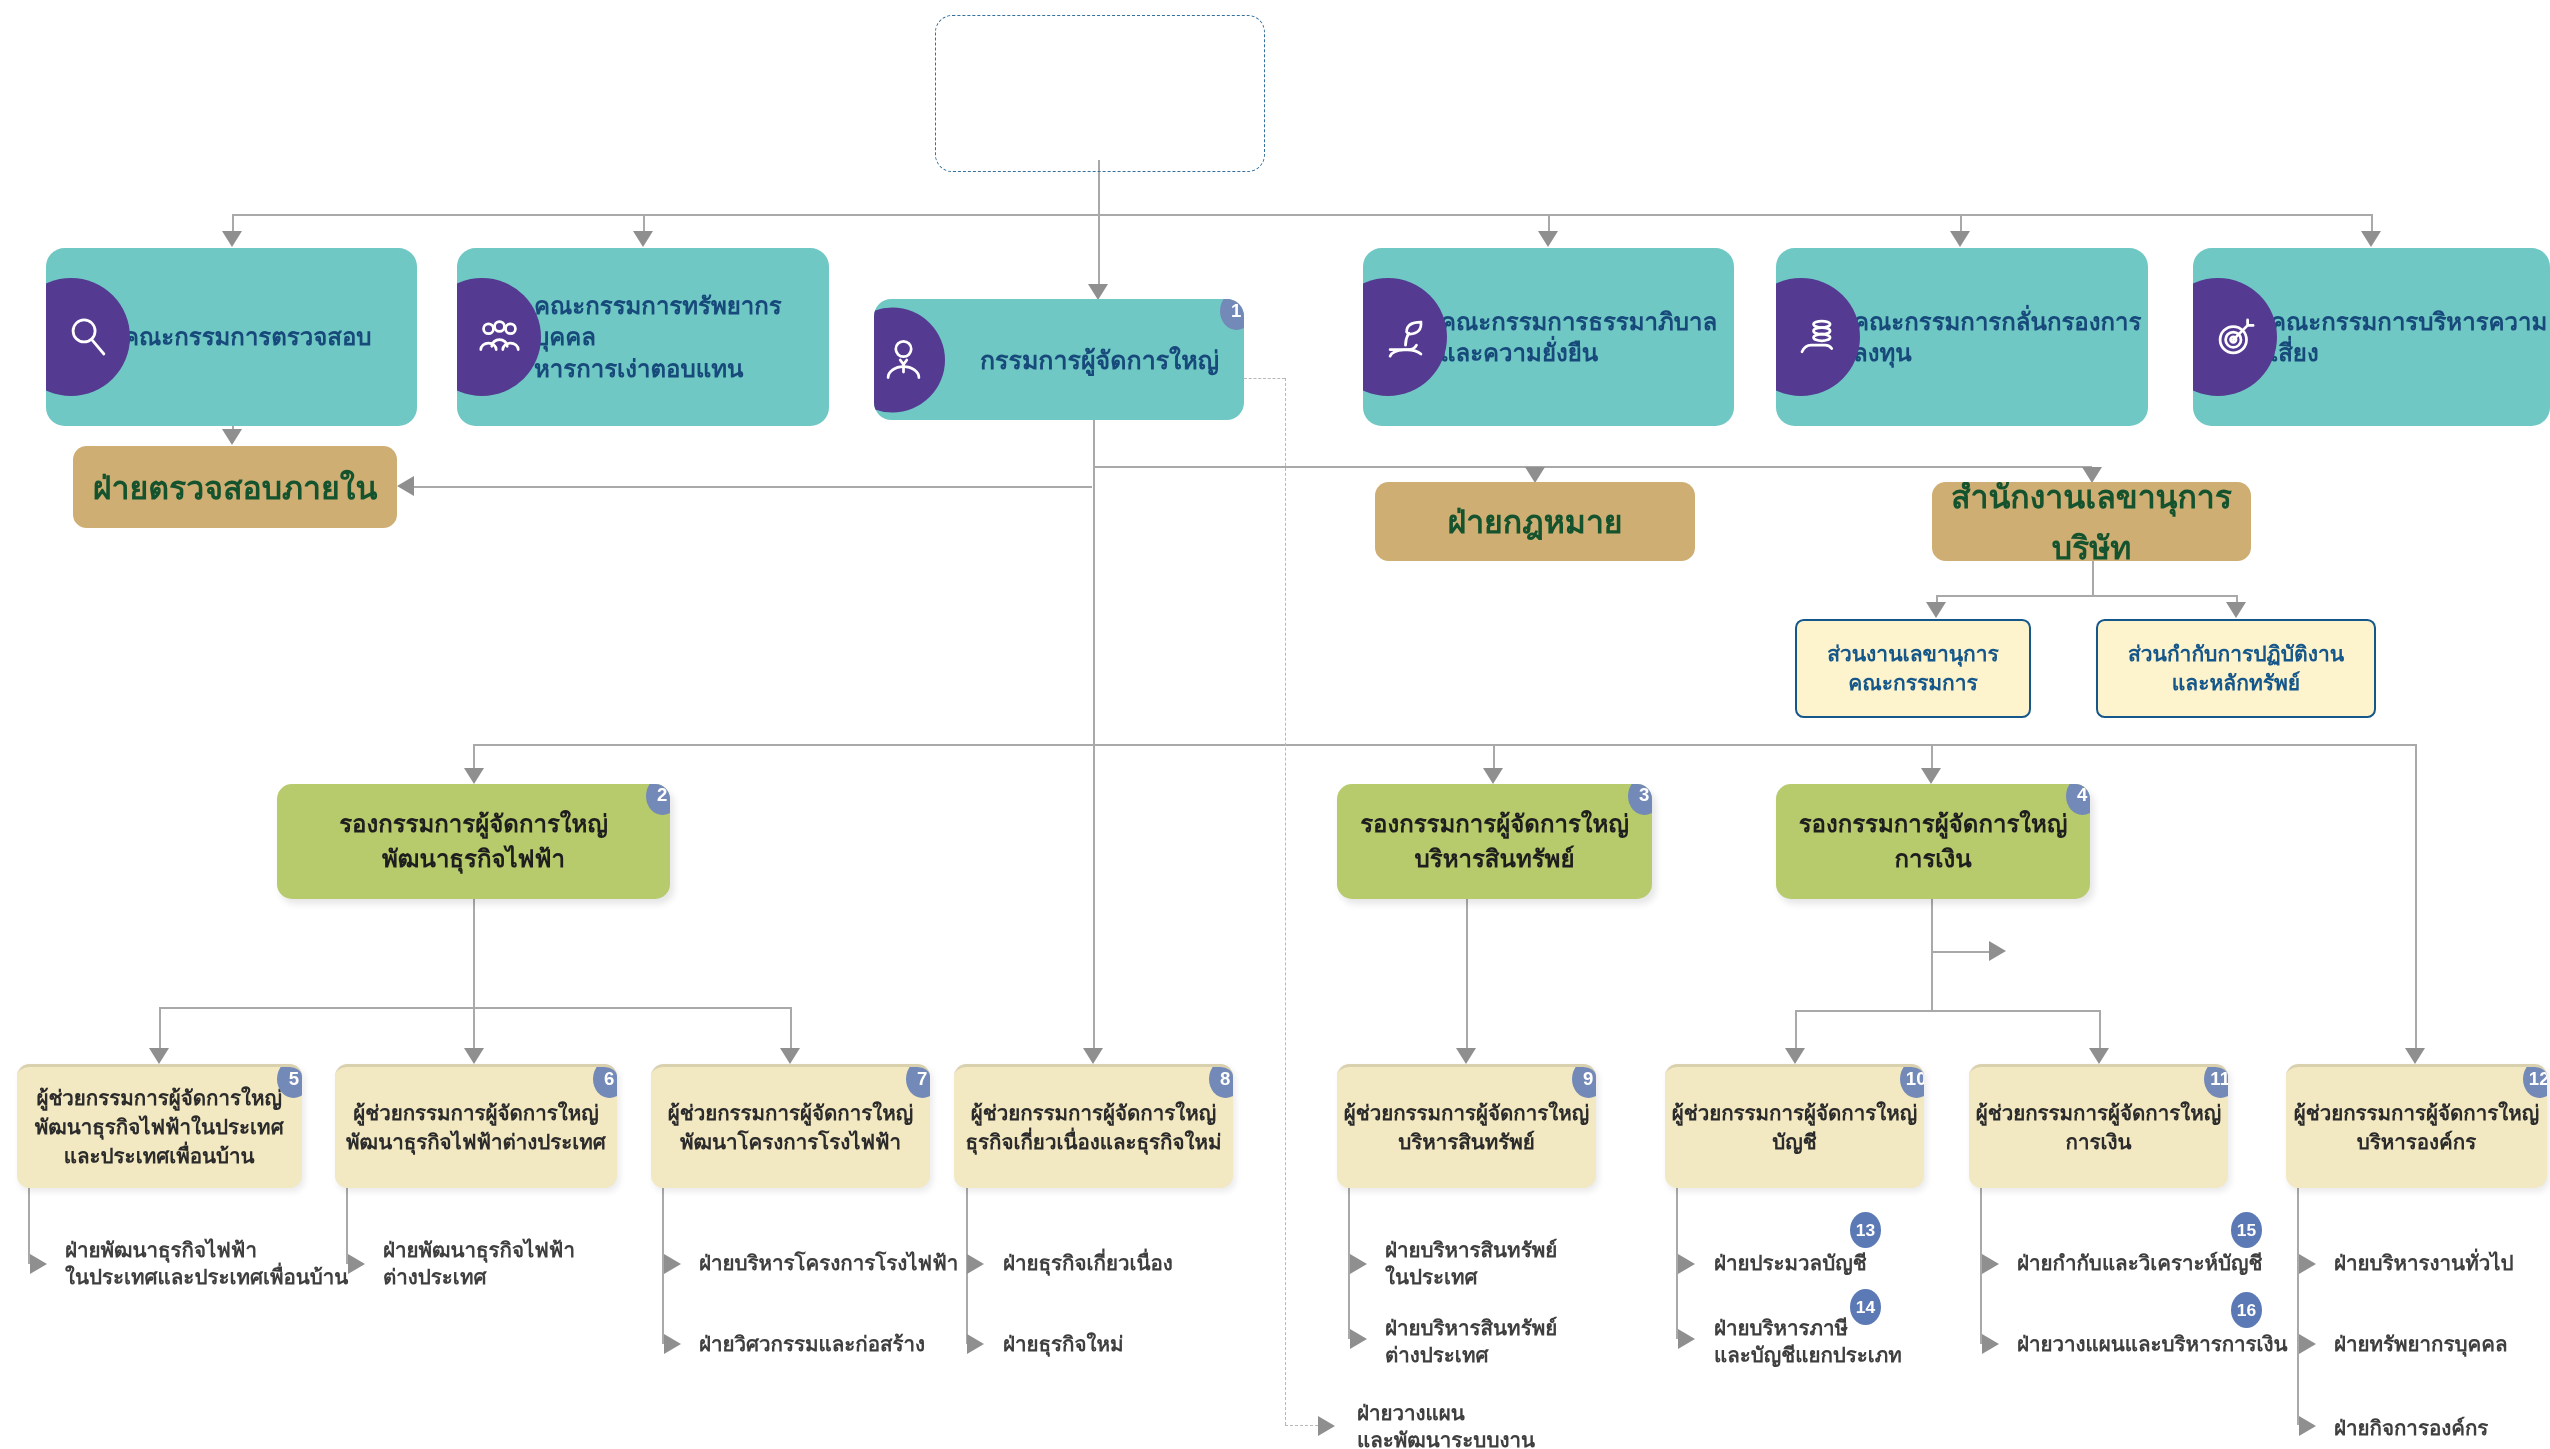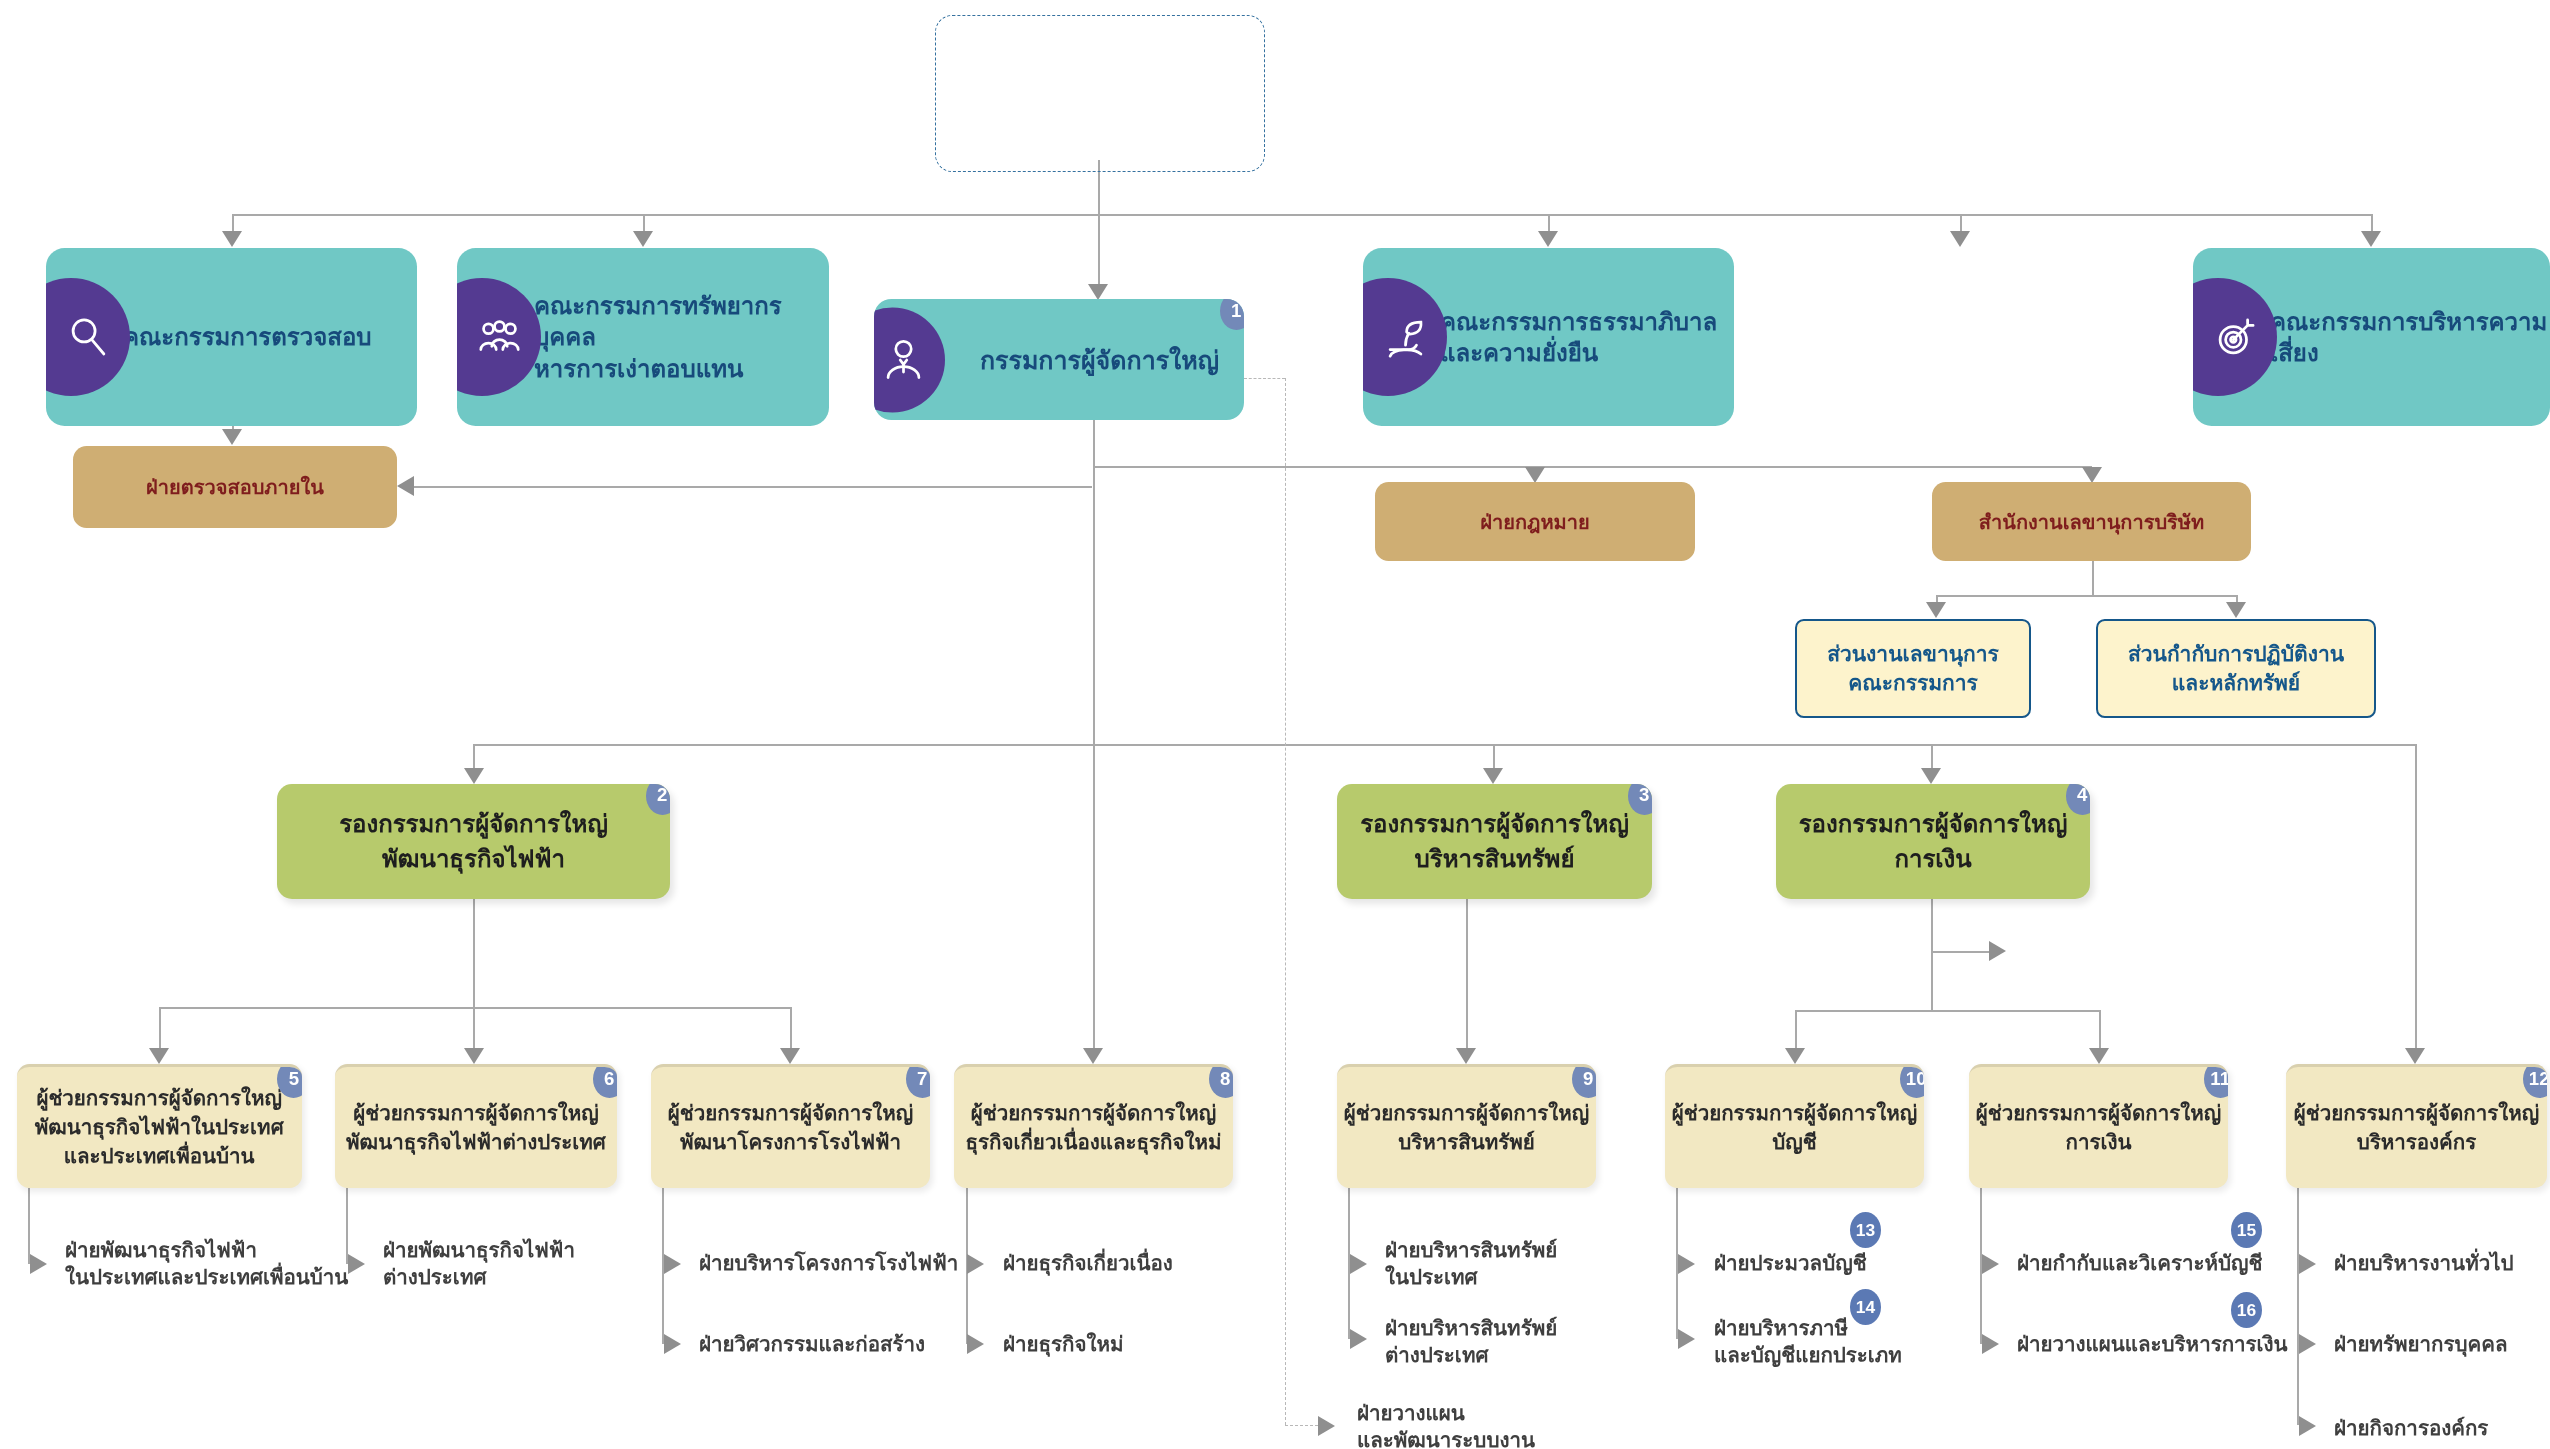--- a/index.html
+++ b/index.html
@@ -9,21 +9,21 @@
        overflow:hidden;white-space:pre-line;text-align:center;}
   .lbl{width:100%;}
   
   .board{background:#11507c;border-radius:12.4px;color:#ffffff;font-size:28.5px;font-weight:bold;}
   .board .lbl{padding-left:93px;text-align:left;}
   .dashwrap{position:absolute;border:1.9px dashed #35719f;border-radius:17.4px;}
   .teal{background:#70c8c5;border-radius:18.6px;color:#174a7b;font-size:24px;font-weight:bold;line-height:1.3;}
   .teal .lbl{padding-left:77px;text-align:left;}
   .ceo{background:#70c8c5;border-radius:17.4px;color:#174a7b;font-size:25px;font-weight:bold;}
   .ceo .lbl{padding-left:81px;text-align:center;}
-  .tan{background:#cfae73;border-radius:13.6px;color:#7f1d1d;font-size:20px;font-weight:bold;}
+  .tan{background:#cfae73;border-radius:13.6px;color:#14532d;font-size:32px;font-weight:bold;}
   .cream-border{background:#fdf3cc;border:2.5px solid #15578a;border-radius:8.7px;color:#15578a;
                 font-size:21px;font-weight:bold;line-height:1.35;}
   .green{background:#b7ca6c;border-radius:15px;color:#1e1e1e;font-size:24px;font-weight:bold;line-height:1.45;
          box-shadow:3.7px 5px 7.4px rgba(0,0,0,0.10);}
   .gray{background:#d3d3d3;border-radius:16px;color:#262626;font-size:22px;font-weight:bold;}
   .asst{background:#f2e8c2;border-radius:12.4px;color:#2b2b2b;font-size:20.5px;font-weight:bold;line-height:1.4;
         border-top:3.1px solid rgba(0,0,0,0.10);box-shadow:2.5px 3.7px 6.2px rgba(0,0,0,0.08);}
   
   .iconcircle{position:absolute;left:-34px;top:50%;transform:translateY(-50%);border-radius:50%;
               display:flex;align-items:center;justify-content:flex-end;padding-right:13.6px;box-sizing:border-box;}
@@ -198,20 +198,31 @@
         <path d="M52,40 q0,-18 26,-18 q2,20 -20,22 q-4,0 -6,-4z"></path>
           <path d="M56,42 q-6,10 -6,22"></path>
         <path d="M22,72 h34 q10,0 14,-8"></path>
           <path d="M22,84 a30,14 0 0 1 56,-4"></path>
       </svg>
     </span>
     <div class="lbl">คณะกรรมการธรรมาภิบาล
 และความยั่งยืน</div>
   </div>
 
+  <div class="box teal" style="left:1776px;top:248px;width:372px;height:178px">
+    <span class="iconcircle purple">
+      <svg viewBox="0 0 100 100" fill="none" stroke="#ffffff" stroke-width="5" stroke-linecap="round">
+        <ellipse cx="56" cy="26" rx="15" ry="6"></ellipse>
+          <ellipse cx="56" cy="38" rx="15" ry="6"></ellipse>
+          <ellipse cx="56" cy="50" rx="15" ry="6"></ellipse>
+        <path d="M20,76 q6,-14 20,-12 h22 q8,0 12,6"></path>
+      </svg>
+    </span>
+    <div class="lbl">คณะกรรมการกลั่นกรองการลงทุน</div>
+  </div>
 
   <div class="box teal" style="left:2193px;top:248px;width:357px;height:178px">
     <span class="iconcircle purple">
       <svg viewBox="0 0 100 100" fill="none" stroke="#ffffff" stroke-width="5" stroke-linecap="round">
         <circle cx="46" cy="54" r="24"></circle>
           <circle cx="46" cy="54" r="14"></circle>
           <circle cx="46" cy="54" r="5"></circle>
         <path d="M46,54 L72,28 M72,28 h10 M72,28 v-10"></path>
       </svg>
     </span>

